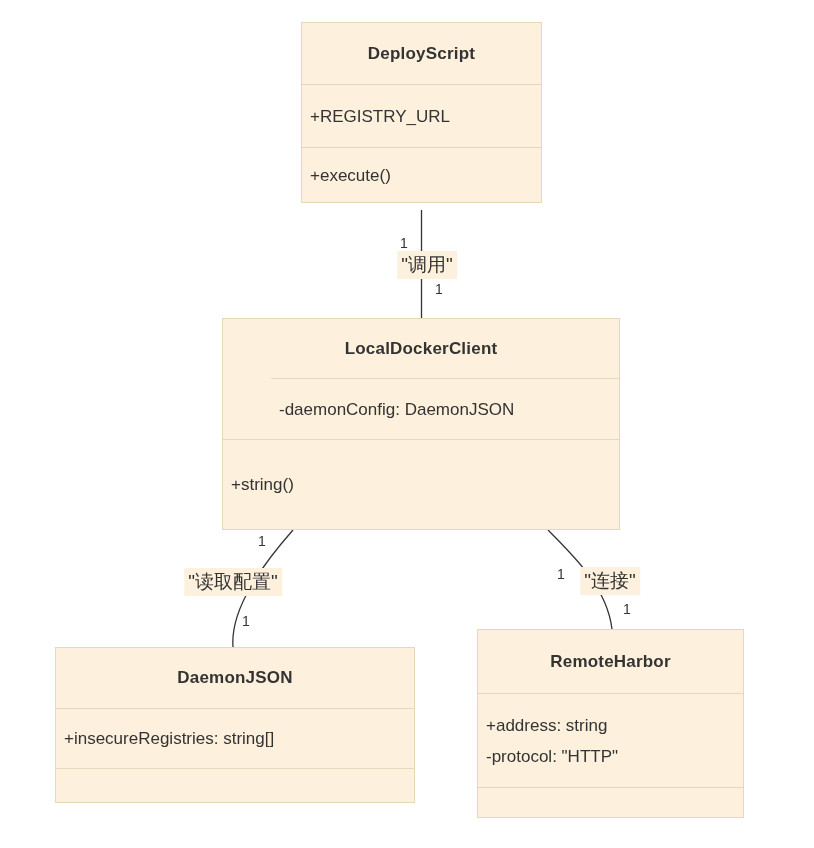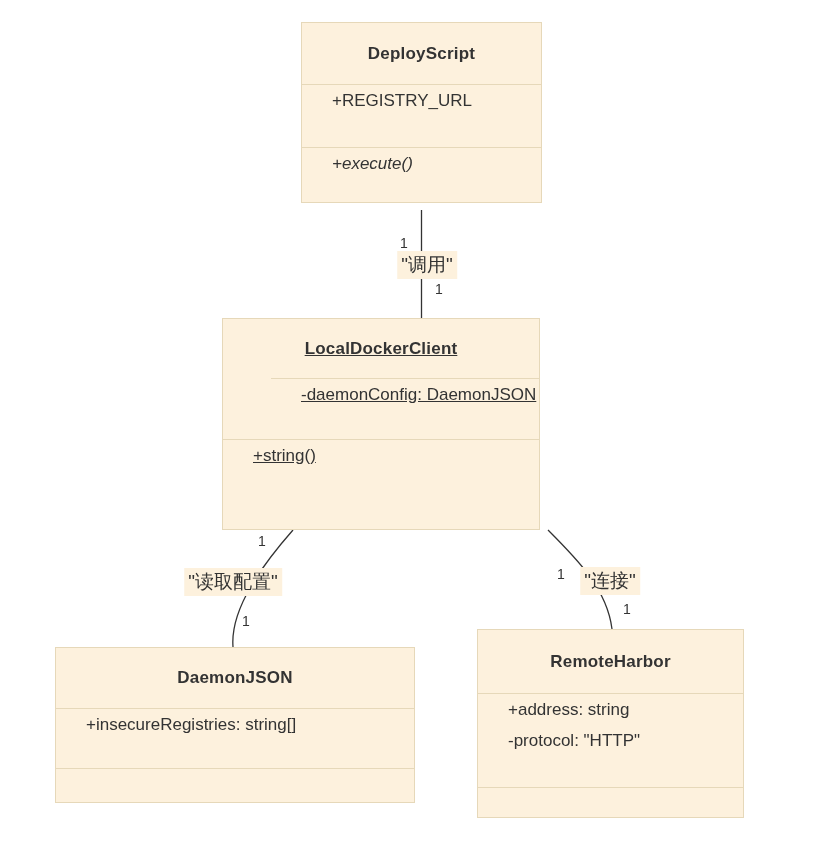--- a/index.html
+++ b/index.html
@@ -21,22 +21,22 @@
     box-sizing:border-box;
     display:flex;
     flex-direction:column;
   }
   .class-title{
     display:flex;align-items:center;justify-content:center;
     font-weight:bold;font-size:17px;letter-spacing:.2px;
   }
   .class-section{
     border-top:1px solid var(--node-border);
-    display:flex;flex-direction:column;
-    padding:0 30px;box-sizing:border-box;
+    display:flex;flex-direction:column;justify-content:center;
+    padding:0 8px;box-sizing:border-box;
   }
   .member{line-height:31px;font-size:17px;white-space:pre;}
 
   .edge-label{
     position:absolute;
     transform:translate(-50%,-50%);
     background:var(--node-fill);
     font-size:19px;line-height:26px;
     padding:1px 4px;
     white-space:nowrap;
@@ -56,26 +56,26 @@
     <line x1="421.5" y1="210" x2="421.5" y2="318"></line>
     <path d="M293 530 C 264 563, 230 608, 233 647"></path>
     <path d="M548 530 C 577 559, 607 589, 612 629"></path>
   </svg>
 
   <div class="class-box" style="left:301px;top:22px;width:241px;height:181px;">
     <div class="class-title" style="height:61px;">DeployScript</div>
     <div class="class-section" style="height:63px;">
       <div class="member">+REGISTRY_URL</div>
     </div>
-    <div class="class-section" style="flex:1;font-style:italic;">
+    <div class="class-section" style="flex:1;">
       <div class="member">+execute()</div>
     </div>
   </div>
 
-  <div class="class-box" style="left:222px;top:318px;width:318px;height:212px;text-decoration:underline;">
+  <div class="class-box" style="left:222px;top:318px;width:398px;height:212px;">
     <div class="class-title" style="height:59px;">LocalDockerClient</div>
     <div class="class-section" style="height:61px;margin-left:48px;">
       <div class="member">-daemonConfig: DaemonJSON</div>
     </div>
     <div class="class-section" style="flex:1;">
       <div class="member">+string()</div>
     </div>
   </div>
 
   <div class="class-box" style="left:55px;top:647px;width:360px;height:156px;">

